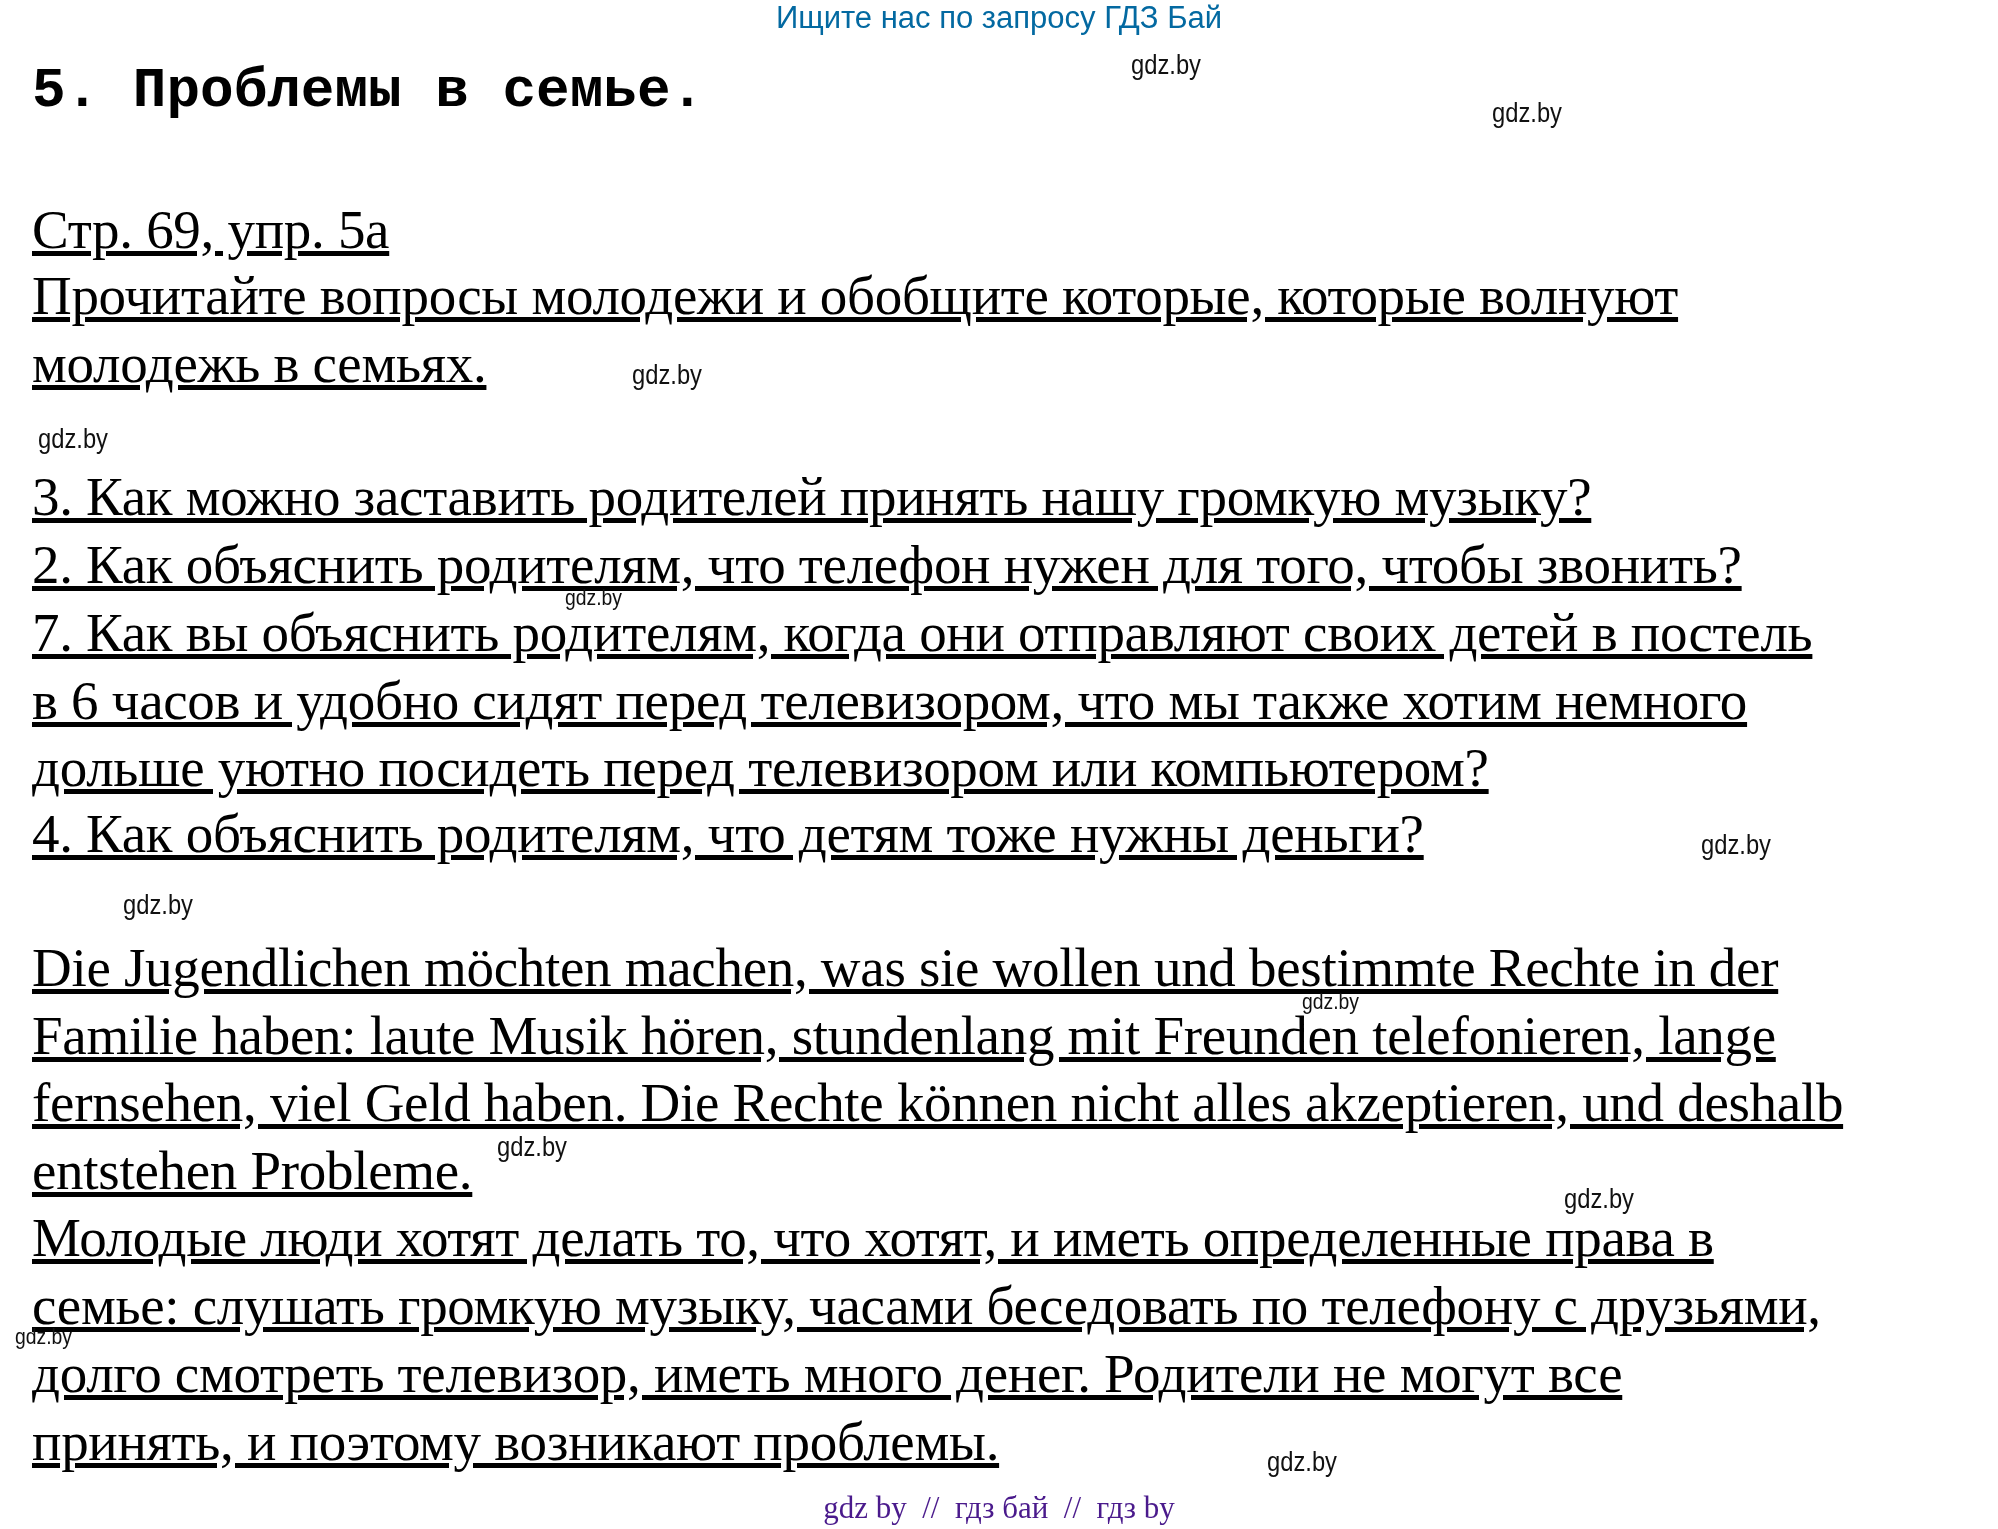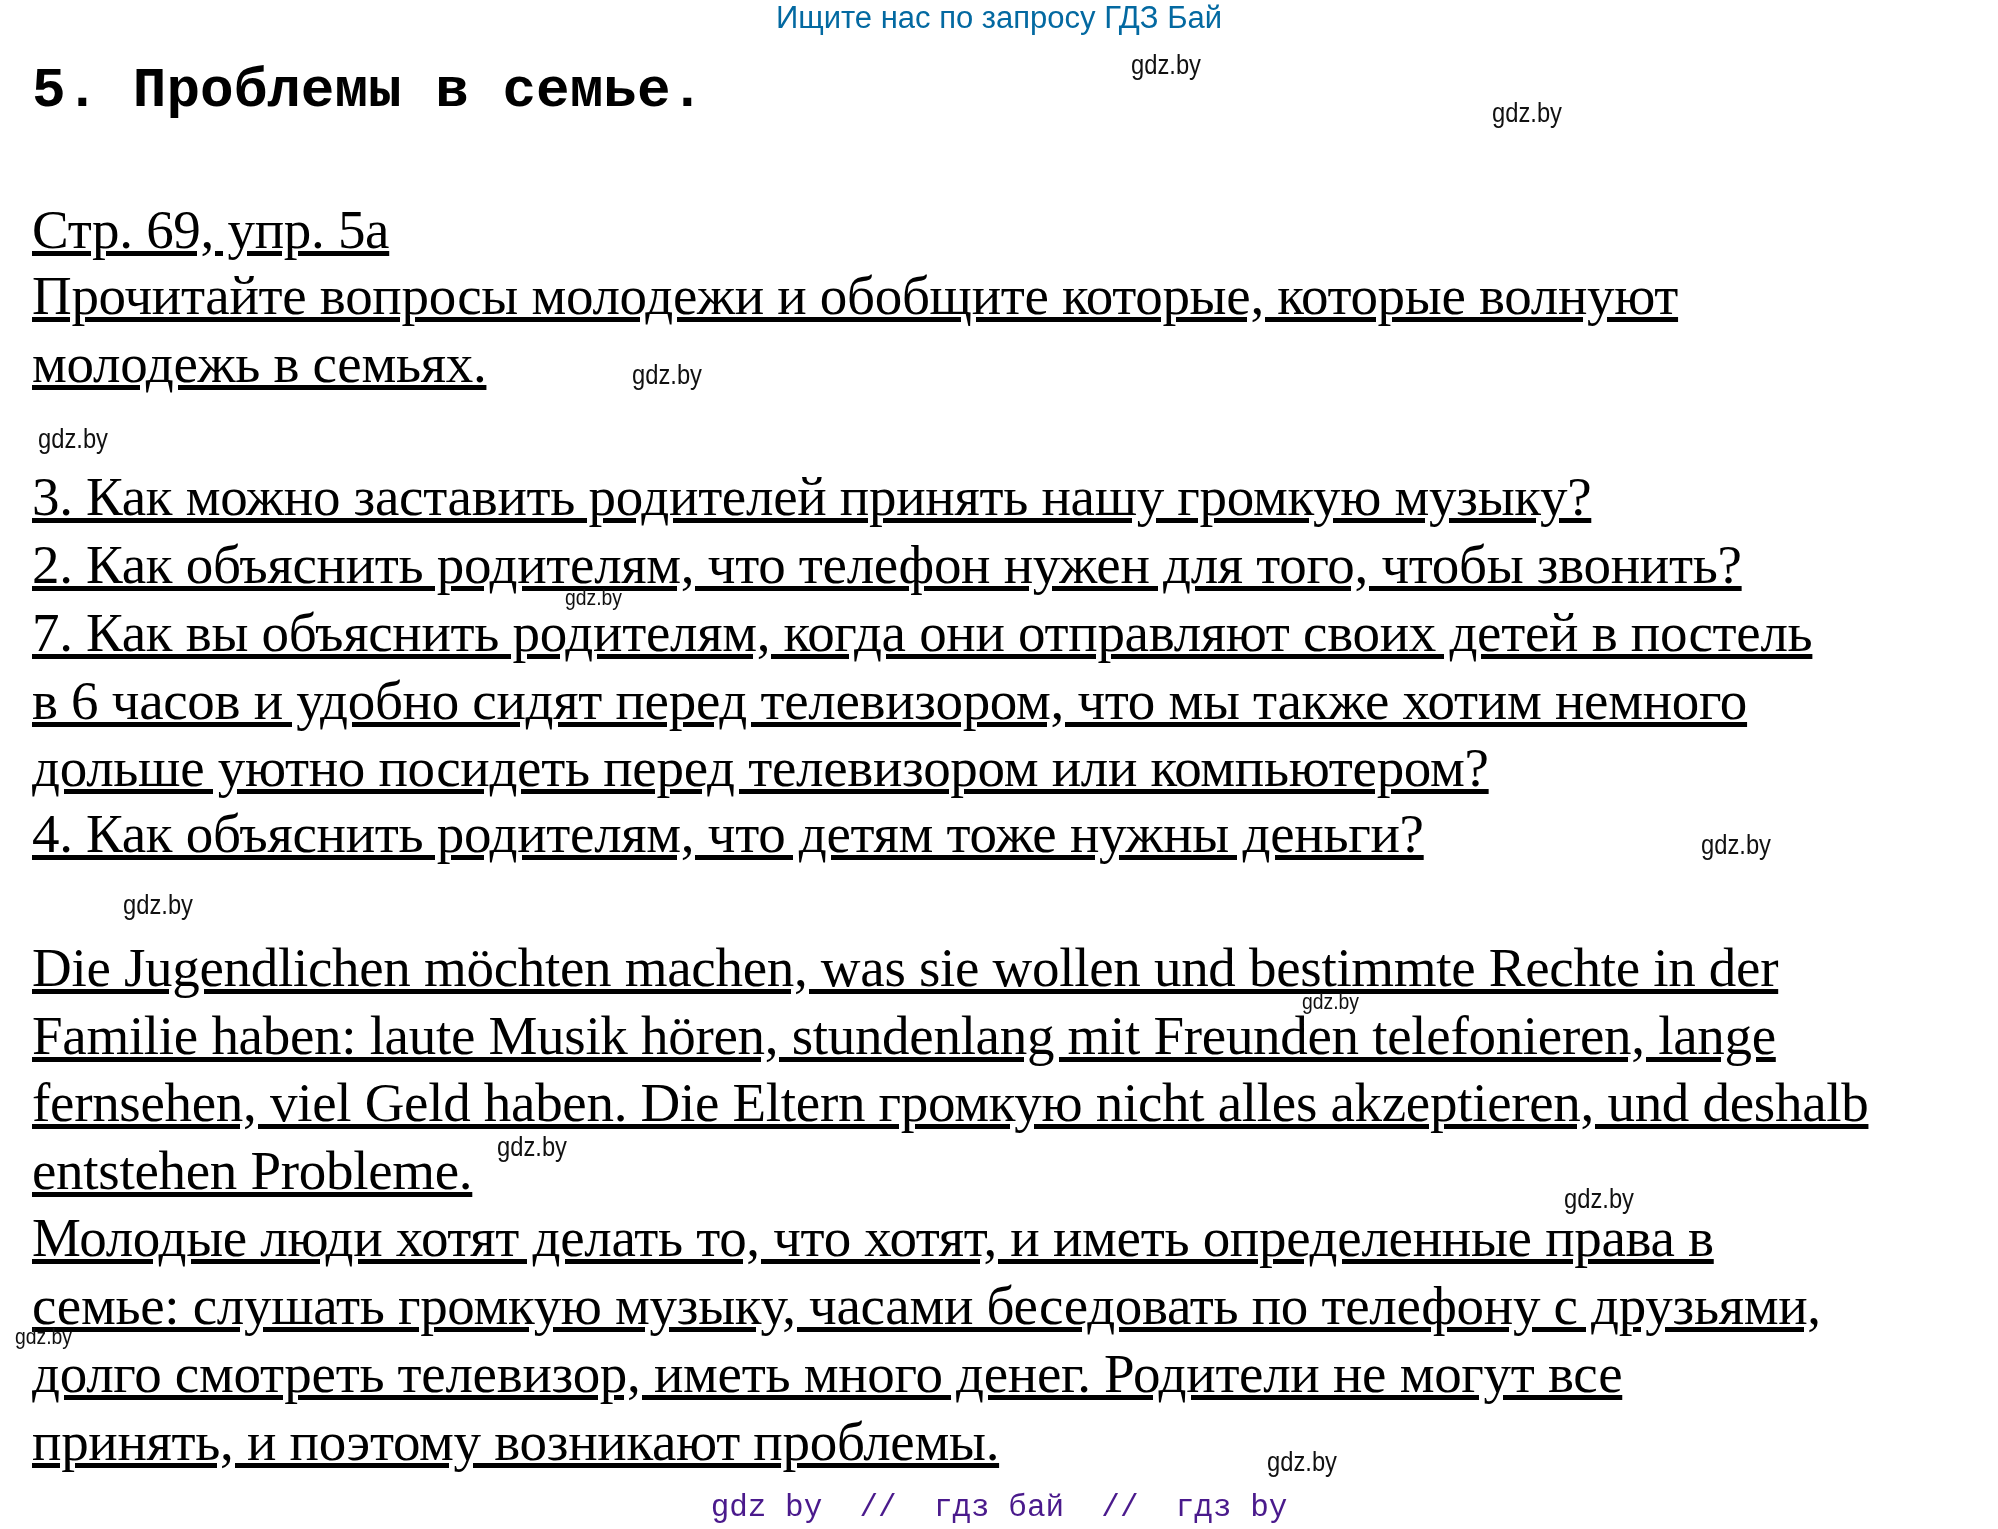--- a/index.html
+++ b/index.html
@@ -20,21 +20,21 @@
     color: #000; letter-spacing: -0.3px; text-decoration: underline;
   }
   .wm {
     position: absolute; font-family: "Liberation Sans", sans-serif;
     font-size: 27px; line-height: 30px; color: #111; white-space: nowrap;
     transform: scaleX(0.88); transform-origin: left top;
   }
   .wm.small { font-size: 22px; line-height: 24px; }
   .footer {
     position: absolute; left: 0; right: 0; top: 1490px; text-align: center;
-    font-family: Liberation Mono, monospace; font-size: 31px; line-height: 36px;
+    font-family: Liberation Serif, serif; font-size: 31px; line-height: 36px;
     color: #4a1a8c; white-space: pre;
   }
 </style>
 </head>
 <body>
 
 <div class="top-banner">Ищите нас по запросу ГДЗ Бай</div>
 
 <h1 class="heading">5. Проблемы в семье.</h1>
 
@@ -44,21 +44,21 @@
 
 <div class="line" style="top:463px">3. Как можно заставить родителей принять нашу громкую музыку?</div>
 <div class="line" style="top:531px">2. Как объяснить родителям, что телефон нужен для того, чтобы звонить?</div>
 <div class="line" style="top:599px">7. Как вы объяснить родителям, когда они отправляют своих детей в постель</div>
 <div class="line" style="top:667px">в 6 часов и удобно сидят перед телевизором, что мы также хотим немного</div>
 <div class="line" style="top:734px">дольше уютно посидеть перед телевизором или компьютером?</div>
 <div class="line" style="top:800px">4. Как объяснить родителям, что детям тоже нужны деньги?</div>
 
 <div class="line" style="top:934px">Die Jugendlichen möchten machen, was sie wollen und bestimmte Rechte in der</div>
 <div class="line" style="top:1002px">Familie haben: laute Musik hören, stundenlang mit Freunden telefonieren, lange</div>
-<div class="line" style="top:1069px">fernsehen, viel Geld haben. Die Eltern громкую nicht alles akzeptieren, und deshalb</div>
+<div class="line" style="top:1069px">fernsehen, viel Geld haben. Die Rechte können nicht alles akzeptieren, und deshalb</div>
 <div class="line" style="top:1137px">entstehen Probleme.</div>
 
 <div class="line" style="top:1204px">Молодые люди хотят делать то, что хотят, и иметь определенные права в</div>
 <div class="line" style="top:1272px">семье: слушать громкую музыку, часами беседовать по телефону с друзьями,</div>
 <div class="line" style="top:1340px">долго смотреть телевизор, иметь много денег. Родители не могут все</div>
 <div class="line" style="top:1408px">принять, и поэтому возникают проблемы.</div>
 
 <div class="wm" style="left:1131px;top:50px">gdz.by</div>
 <div class="wm" style="left:1492px;top:98px">gdz.by</div>
 <div class="wm" style="left:632px;top:360px">gdz.by</div>

